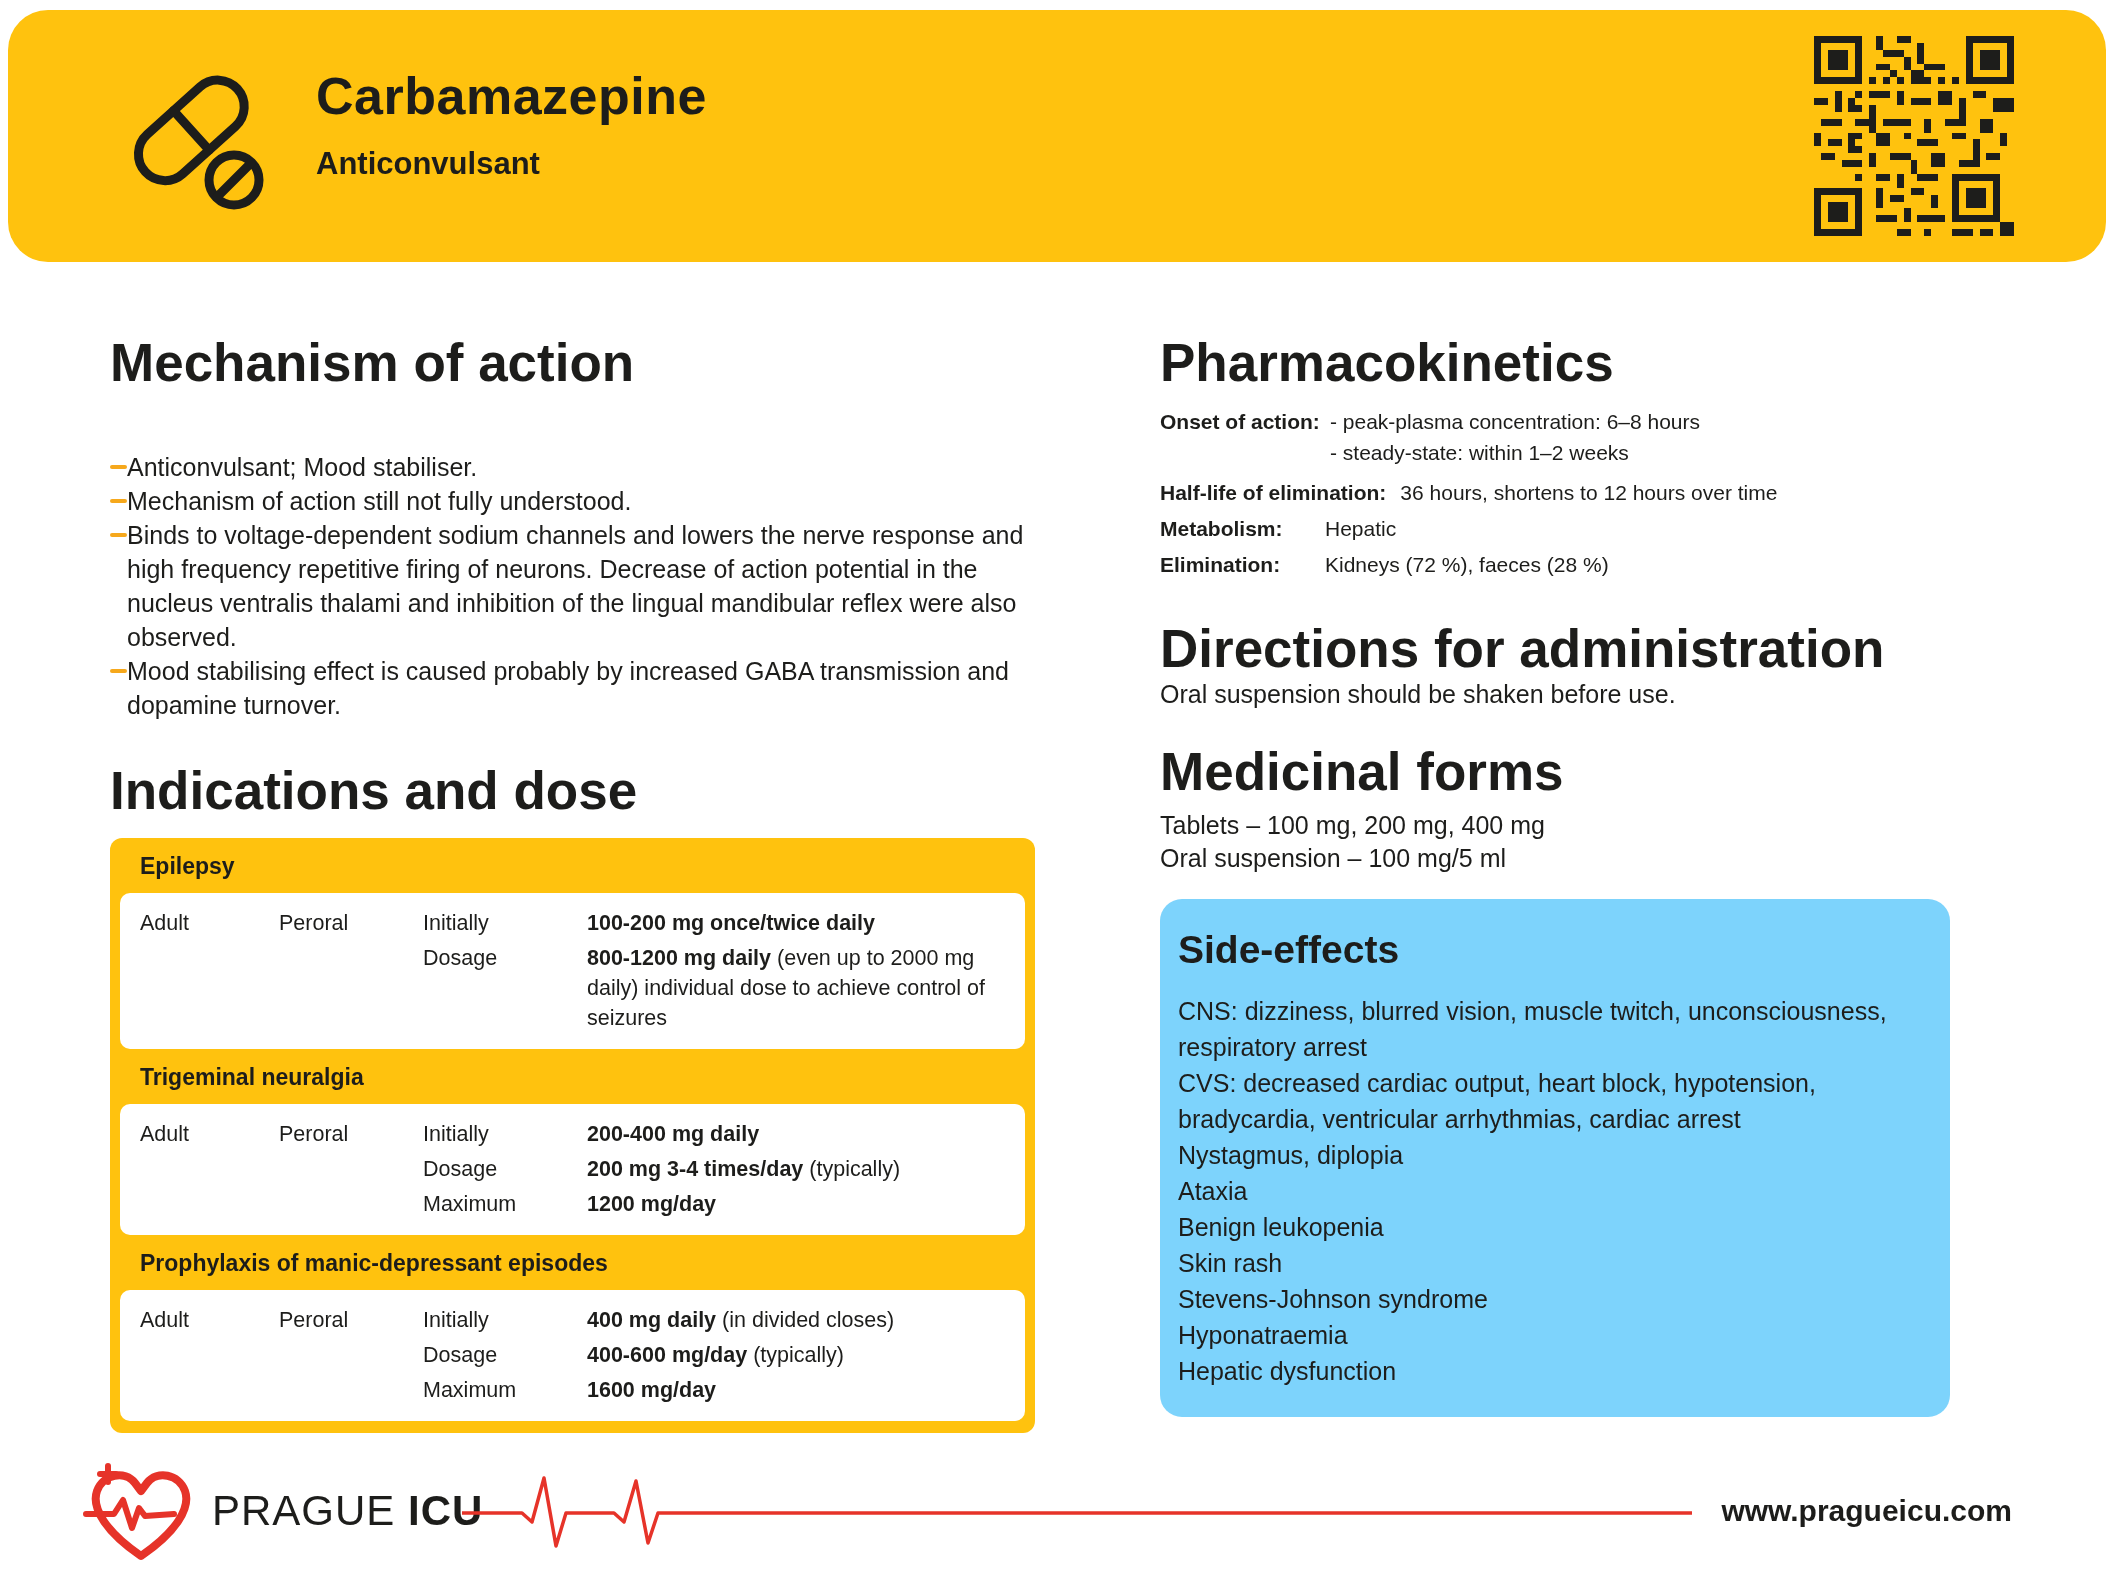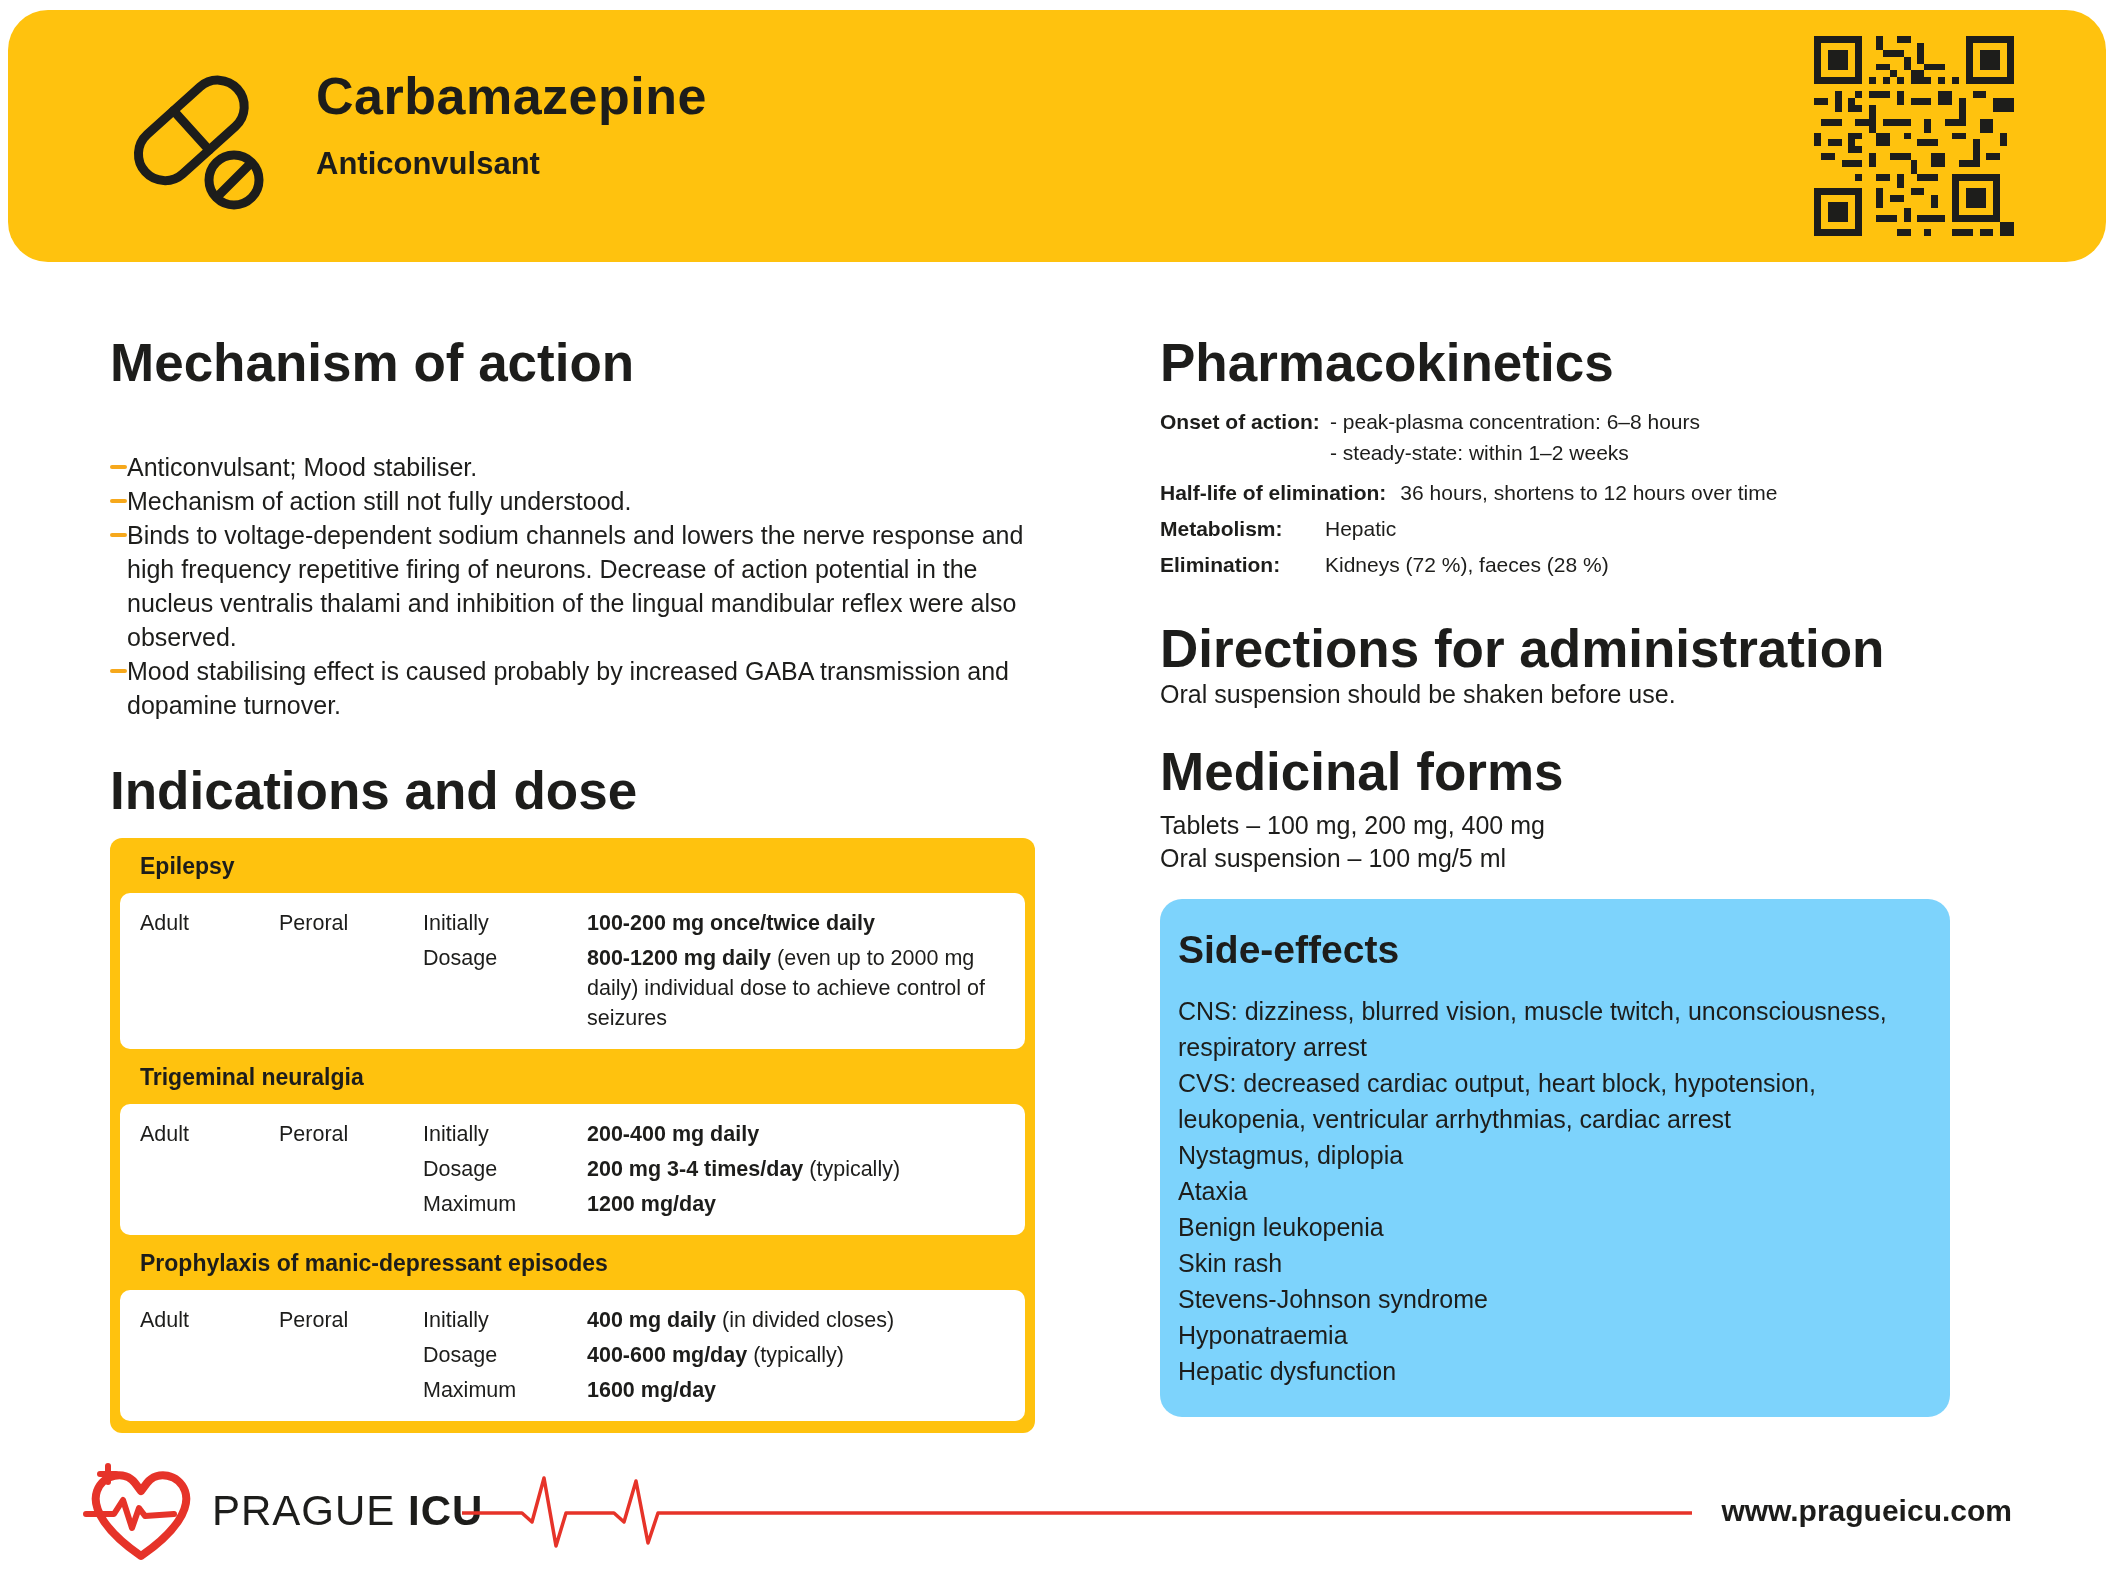--- a/index.html
+++ b/index.html
@@ -309,21 +309,21 @@
     <h2 class="forms-heading">Medicinal forms</h2>
     <div class="forms-lines">
       <div>Tablets – 100 mg, 200 mg, 400 mg</div>
       <div>Oral suspension – 100 mg/5 ml</div>
     </div>
 
     <div class="side-panel">
       <h2>Side-effects</h2>
       <ul class="side-list">
         <li>CNS: dizziness, blurred vision, muscle twitch, unconsciousness, respiratory arrest</li>
-        <li>CVS: decreased cardiac output, heart block, hypotension, leukopenia, ventricular arrhythmias, cardiac arrest</li>
+        <li>CVS: decreased cardiac output, heart block, hypotension, bradycardia, ventricular arrhythmias, cardiac arrest</li>
         <li>Nystagmus, diplopia</li>
         <li>Ataxia</li>
         <li>Benign leukopenia</li>
         <li>Skin rash</li>
         <li>Stevens-Johnson syndrome</li>
         <li>Hyponatraemia</li>
         <li>Hepatic dysfunction</li>
       </ul>
     </div>
   </div>

